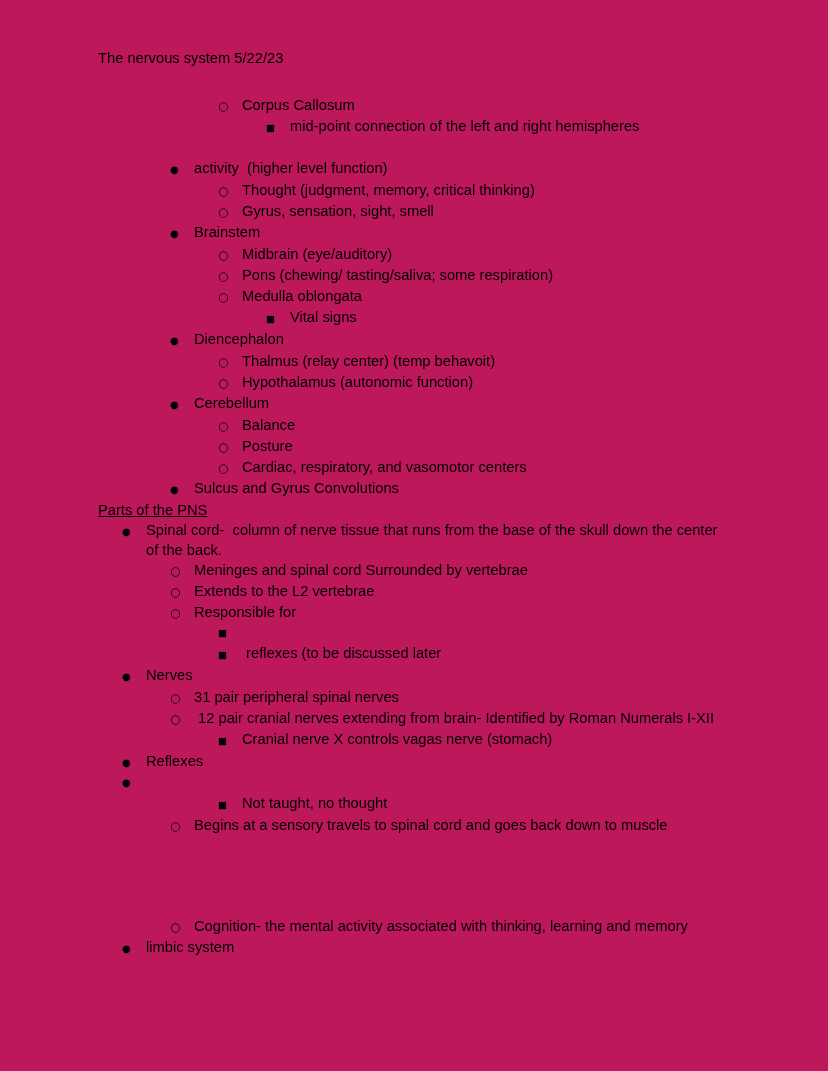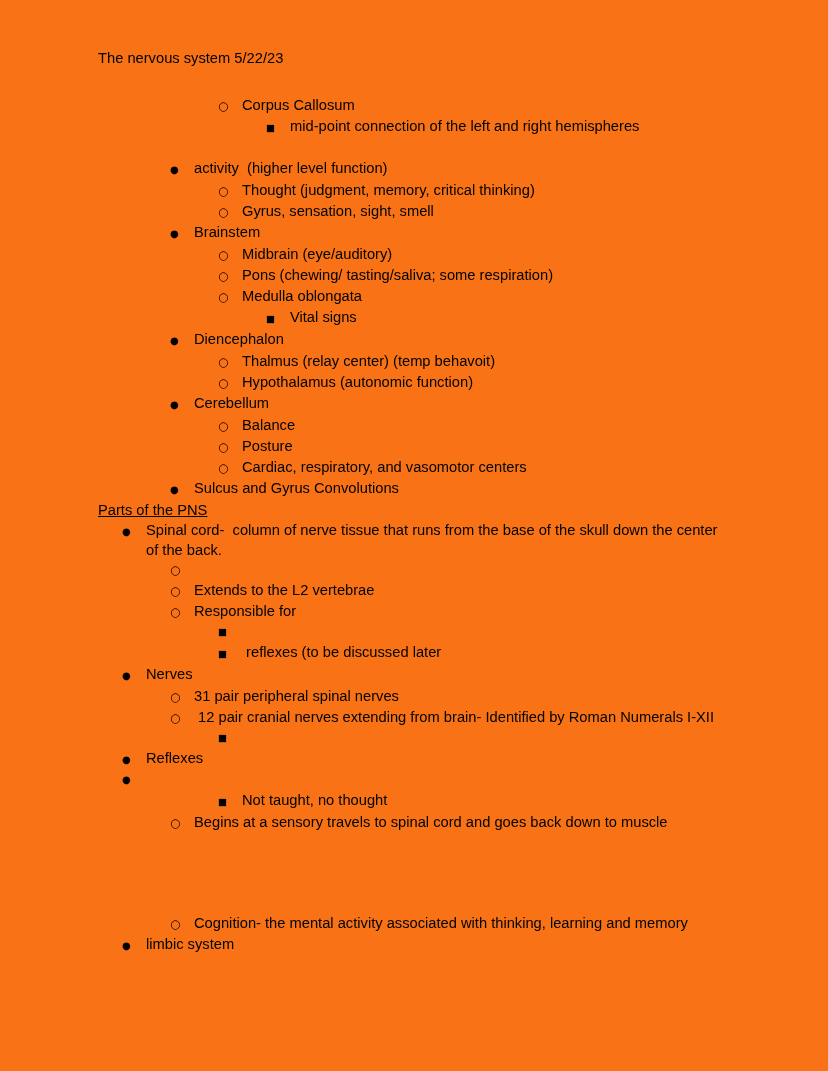--- a/index.html
+++ b/index.html
@@ -4,21 +4,21 @@
 <style>
   html, body {
     margin: 0;
     padding: 0;
     background: #ffffff;
   }
   .page {
     position: relative;
     width: 828px;
     height: 1071px;
-    background: #f97316;
+    background: #be185d;
     box-sizing: border-box;
     padding: 48px 100px 0 98px;
     font-family: "Liberation Sans", "DejaVu Sans", sans-serif;
     font-size: 14.7px;
     color: #000000;
     overflow: hidden;
   }
   .title-line {
     line-height: 20px;
     white-space: pre-wrap;
@@ -139,20 +139,21 @@
       </div>
       <div class="line indent-0">
         <span class="text"><span>Parts of the PNS</span></span>
       </div>
       <div class="line indent-1">
         <span class="bullet disc">●</span>
         <span class="text"><span>Spinal cord-  column of nerve tissue that runs from the base of the skull down the center of the back.</span></span>
       </div>
       <div class="line indent-2">
         <span class="bullet circle">○</span>
+        <span class="text"><span>Meninges and spinal cord Surrounded by vertebrae</span></span>
       </div>
       <div class="line indent-2">
         <span class="bullet circle">○</span>
         <span class="text"><span>Extends to the L2 vertebrae</span></span>
       </div>
       <div class="line indent-2">
         <span class="bullet circle">○</span>
         <span class="text"><span>Responsible for</span></span>
       </div>
       <div class="line indent-3">
@@ -169,20 +170,21 @@
       <div class="line indent-2">
         <span class="bullet circle">○</span>
         <span class="text"><span>31 pair peripheral spinal nerves</span></span>
       </div>
       <div class="line indent-2">
         <span class="bullet circle">○</span>
         <span class="text"><span> 12 pair cranial nerves extending from brain- Identified by Roman Numerals I-XII</span></span>
       </div>
       <div class="line indent-3">
         <span class="bullet square">■</span>
+        <span class="text"><span>Cranial nerve X controls vagas nerve (</span><span class="bold">stomach</span><span>)</span></span>
       </div>
       <div class="line indent-1">
         <span class="bullet disc">●</span>
         <span class="text"><span>Reflexes</span></span>
       </div>
       <div class="line indent-1">
         <span class="bullet disc">●</span>
       </div>
       <div class="line indent-3">
         <span class="bullet square">■</span>

